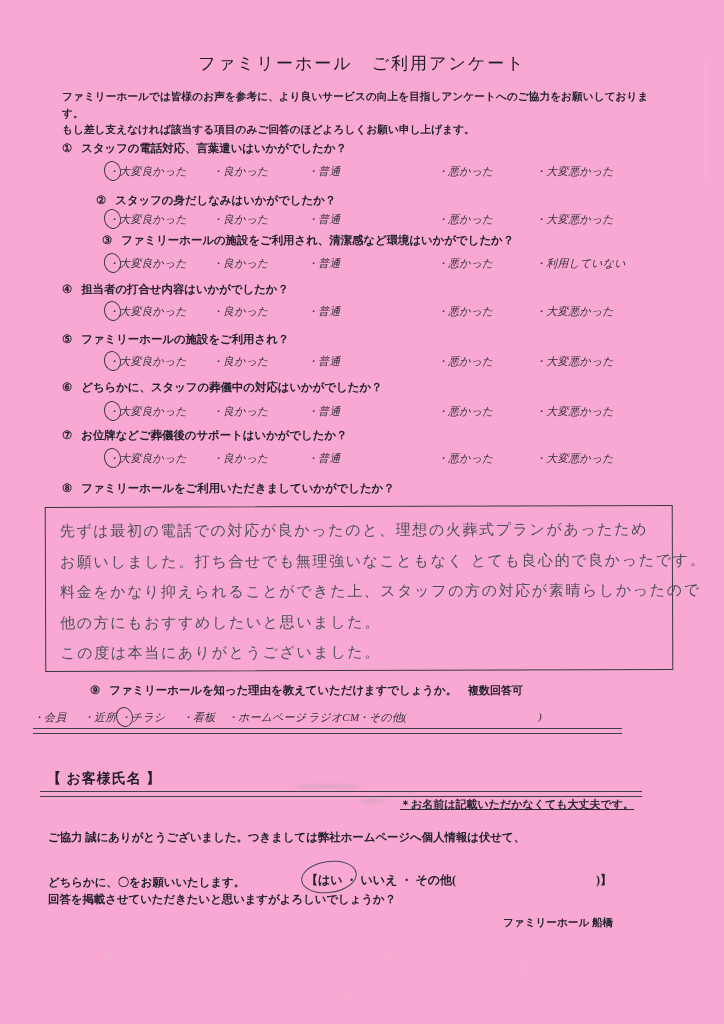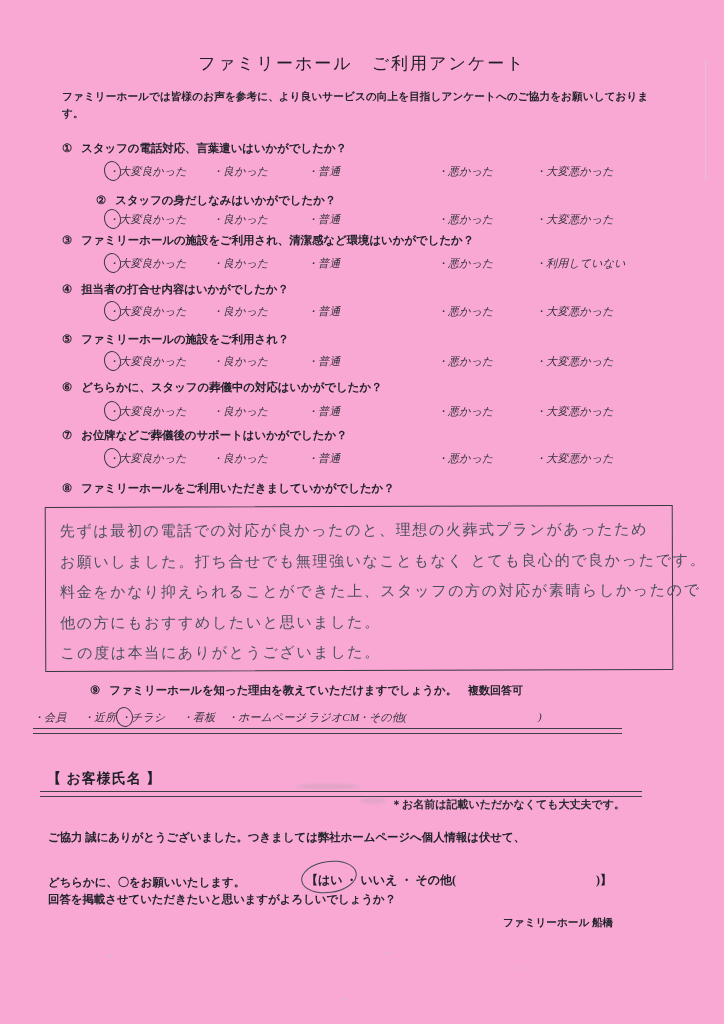--- a/index.html
+++ b/index.html
@@ -48,21 +48,21 @@
   .q9-suffix{position:absolute;left:538px;top:710px;font-size:11px;font-style:italic;color:#32323a;}
   .double-rule{
     position:absolute;height:4px;border-top:1.2px solid #3d3d45;border-bottom:1.2px solid #3d3d45;
   }
   .q9-rule{left:33px;top:728px;width:589px;}
   .name-rule{left:40px;top:791px;width:602px;}
   .name-label{
     position:absolute;left:47px;top:770px;font-size:14px;font-weight:bold;
     letter-spacing:1px;color:#1f1f27;
   }
-  .name-note{position:absolute;left:391px;top:797px;font-size:11px;font-weight:bold;color:#2a2a32;}
+  .name-note{position:absolute;left:400px;top:797px;font-size:11px;font-weight:bold;color:#2a2a32;text-decoration:underline;}
   .smudge{position:absolute;background:#9a9aa0;opacity:0.28;border-radius:50%;filter:blur(1.5px);}
   .smudge.s1{left:296px;top:784px;width:64px;height:5px;}
   .smudge.s2{left:360px;top:797px;width:26px;height:7px;opacity:0.22;}
   .footer-line{position:absolute;left:48px;font-size:11.4px;font-weight:bold;color:#23232b;white-space:nowrap;}
   .consent{
     position:absolute;left:306px;top:872px;font-size:12px;font-weight:bold;color:#23232b;white-space:nowrap;
   }
   .consent .gap{display:inline-block;width:140px;}
   .hand-circle{
     position:absolute;left:301px;top:861px;width:54px;height:30px;
@@ -72,40 +72,40 @@
   .edge-shadow{position:absolute;right:18px;top:60px;width:1px;height:120px;background:#d6d6d8;opacity:0.5;}
   .speck{position:absolute;width:2px;height:2px;background:#c9c9cc;border-radius:50%;}
 </style>
 </head>
 <body>
 
 <div class="paper">
 
   <h1 class="title">ファミリーホール　ご利用アンケート</h1>
 
-  <p class="intro"><span>ファミリーホールでは皆様のお声を参考に、より良いサービスの向上を目指しアンケートへのご協力をお願いしております。</span><br></p>
+  <p class="intro"><span>ファミリーホールでは皆様のお声を参考に、より良いサービスの向上を目指しアンケートへのご協力をお願いしております。</span><br><span>もし差し支えなければ該当する項目のみご回答のほどよろしくお願い申し上げます。</span></p>
 
   <div id="questions">
       <div class="q-line" style="top: 141px;"><span class="q-num">①</span><span>スタッフの電話対応、言葉遣いはいかがでしたか？</span></div>
       <div class="opt-row" style="top: 164px;">
         <span class="opt" style="left: 108px;"><span class="bullet circled">・</span><span>大変良かった</span></span>
         <span class="opt" style="left: 212px;"><span class="bullet">・</span><span>良かった</span></span>
         <span class="opt" style="left: 307px;"><span class="bullet">・</span><span>普通</span></span>
         <span class="opt" style="left: 437px;"><span class="bullet">・</span><span>悪かった</span></span>
         <span class="opt" style="left: 535px;"><span class="bullet">・</span><span>大変悪かった</span></span>
       </div>
       <div class="q-line" style="top: 193px; margin-left: 34px;"><span class="q-num">②</span><span>スタッフの身だしなみはいかがでしたか？</span></div>
       <div class="opt-row" style="top: 212px;">
         <span class="opt" style="left: 108px;"><span class="bullet circled">・</span><span>大変良かった</span></span>
         <span class="opt" style="left: 212px;"><span class="bullet">・</span><span>良かった</span></span>
         <span class="opt" style="left: 307px;"><span class="bullet">・</span><span>普通</span></span>
         <span class="opt" style="left: 437px;"><span class="bullet">・</span><span>悪かった</span></span>
         <span class="opt" style="left: 535px;"><span class="bullet">・</span><span>大変悪かった</span></span>
       </div>
-      <div class="q-line" style="top: 233px;"><span class="q-num">③</span><span>ファミリーホールの施設をご利用され、清潔感など環境はいかがでしたか？</span></div>
+      <div class="q-line" style="top: 233px; margin-left: 40px;"><span class="q-num">③</span><span>ファミリーホールの施設をご利用され、清潔感など環境はいかがでしたか？</span></div>
       <div class="opt-row" style="top: 256px;">
         <span class="opt" style="left: 108px;"><span class="bullet circled">・</span><span>大変良かった</span></span>
         <span class="opt" style="left: 212px;"><span class="bullet">・</span><span>良かった</span></span>
         <span class="opt" style="left: 307px;"><span class="bullet">・</span><span>普通</span></span>
         <span class="opt" style="left: 437px;"><span class="bullet">・</span><span>悪かった</span></span>
         <span class="opt" style="left: 535px;"><span class="bullet">・</span><span>利用していない</span></span>
       </div>
       <div class="q-line" style="top: 282px;"><span class="q-num">④</span><span>担当者の打合せ内容はいかがでしたか？</span></div>
       <div class="opt-row" style="top: 304px;">
         <span class="opt" style="left: 108px;"><span class="bullet circled">・</span><span>大変良かった</span></span>

